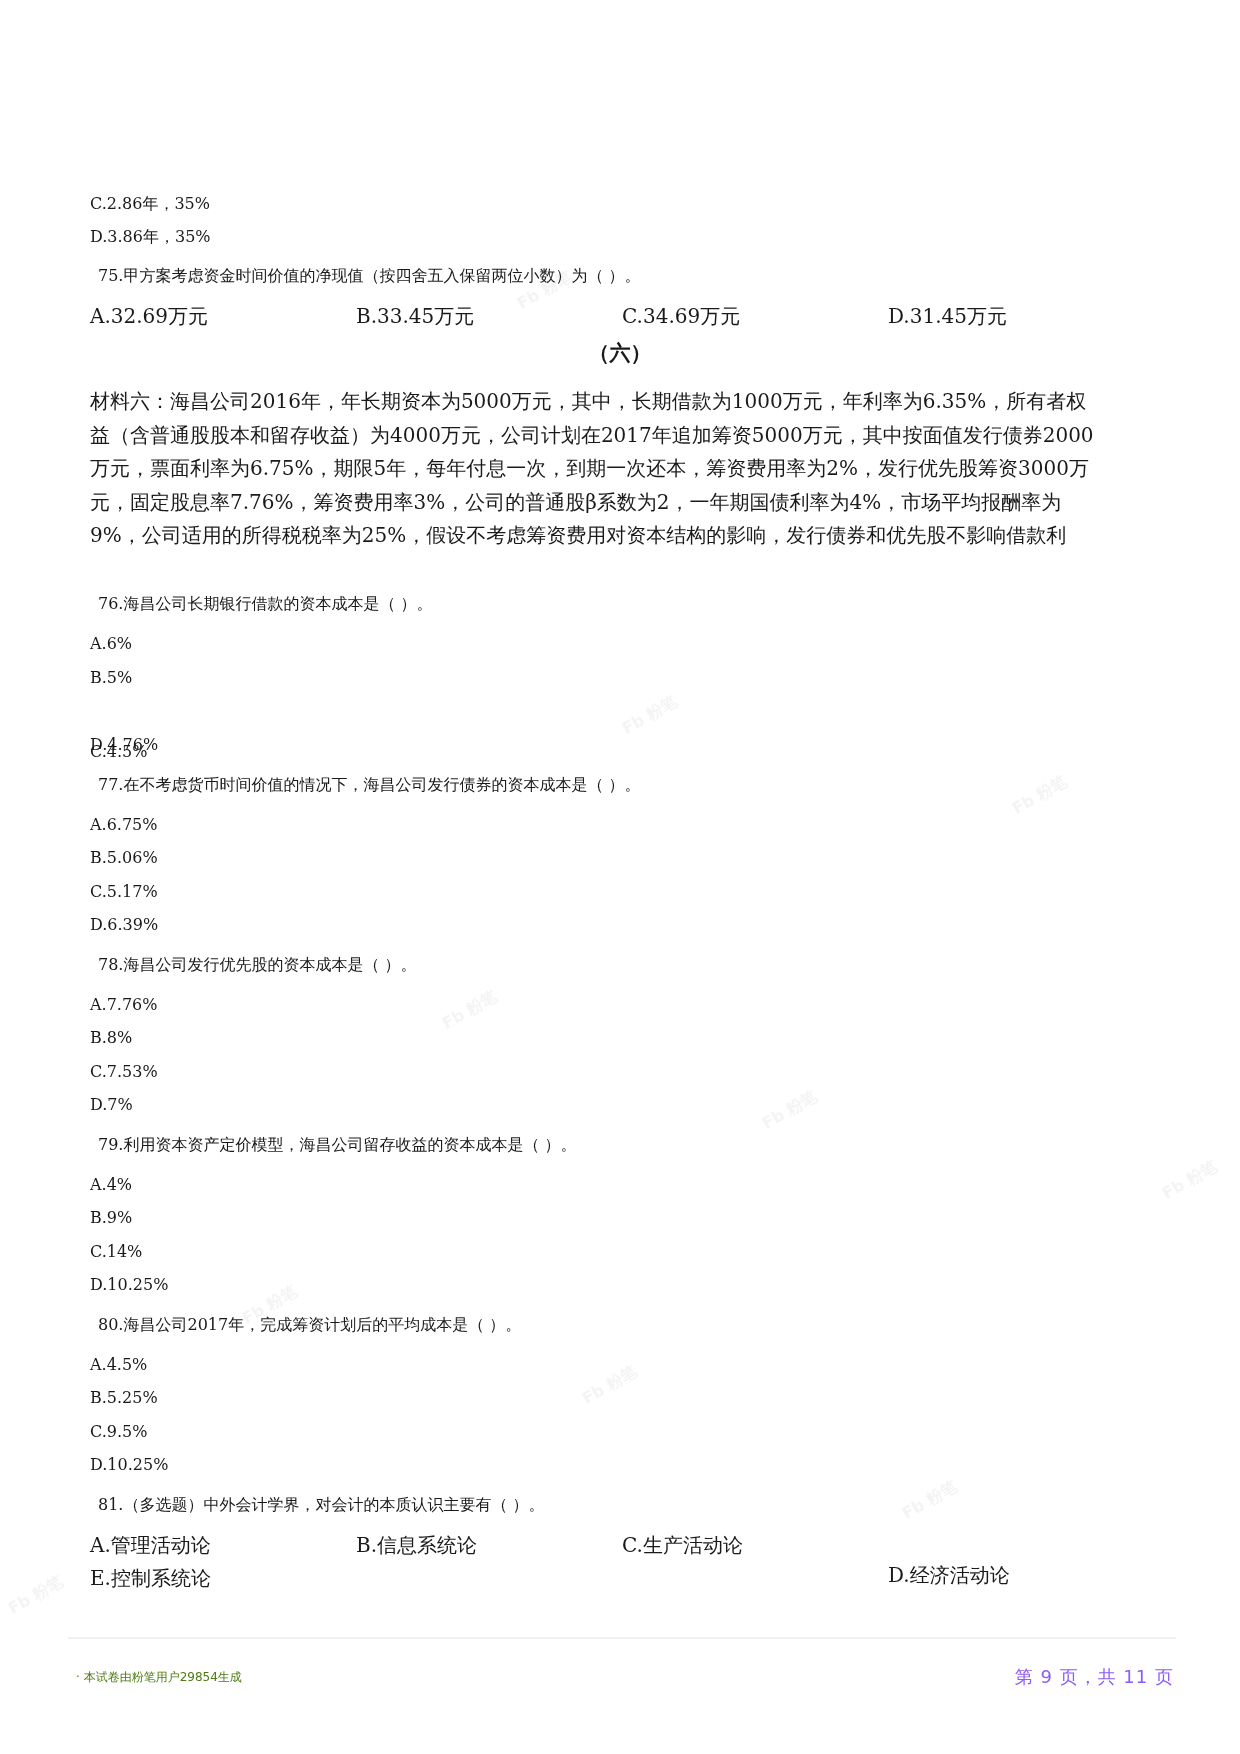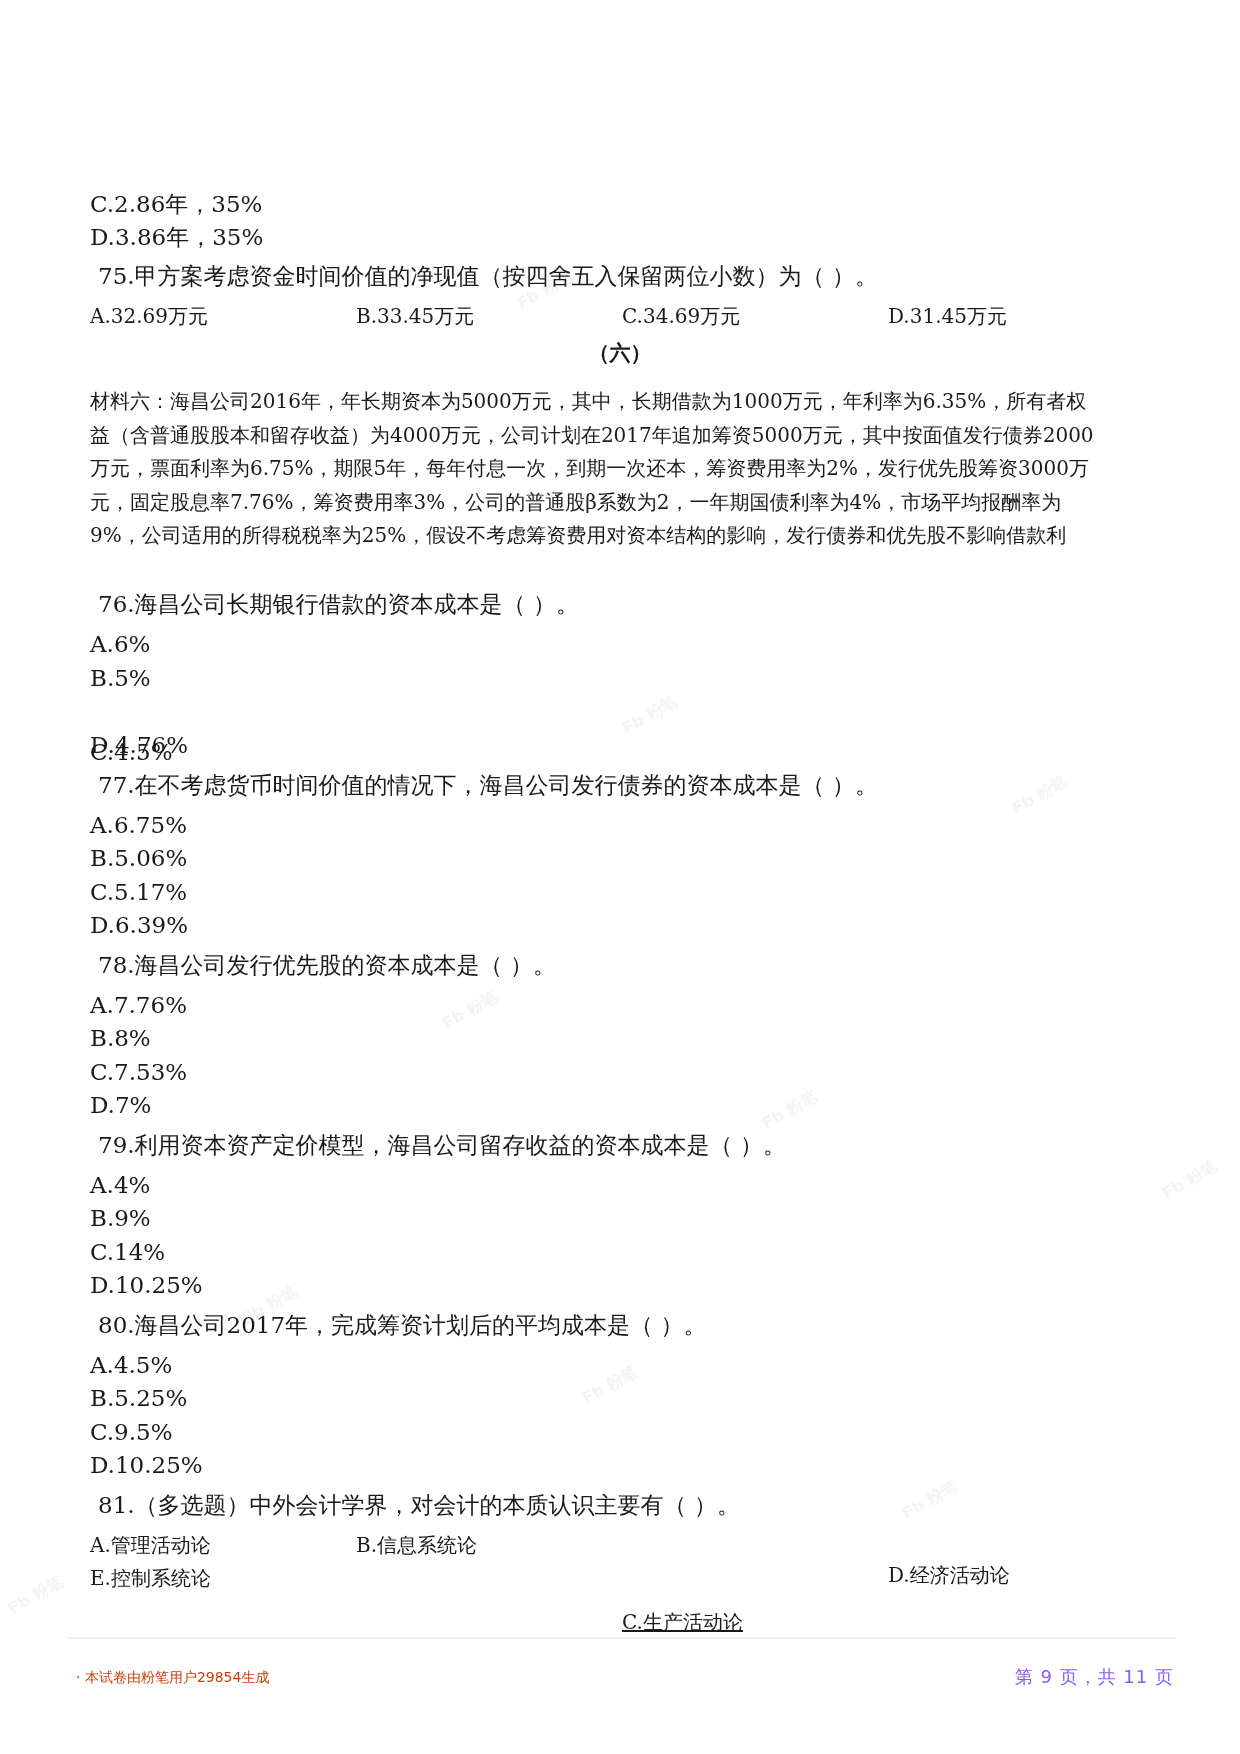--- a/index.html
+++ b/index.html
@@ -1,27 +1,27 @@
 <!DOCTYPE html>
 <html><head>
 <meta charset="utf-8">
 <style>
   html, body { margin: 0; padding: 0; background: #ffffff; }
   body { width: 1240px; height: 1754px; position: relative; overflow: hidden;
          font-family: "DejaVu Serif", "Liberation Serif", serif; color: #1a1a1a; }
-  .line { position: absolute; font-size: 23px; line-height: 24px; white-space: nowrap; }
+  .line { position: absolute; font-size: 16px; line-height: 24px; white-space: nowrap; }
   .q { left: 58px; margin-left: 40px; }
   .opt { left: 90px; }
   .section-title { position: absolute; left: 0; width: 1240px; text-align: center; top: 340px;
                    font-size: 21px; font-weight: bold; line-height: 26px; font-family: "DejaVu Sans", sans-serif; }
   .material { position: absolute; left: 90px; top: 385px; width: 1080px; font-size: 20px; line-height: 33.5px; }
   .material p { margin: 0; white-space: nowrap; }
   .row4 .cell { position: absolute; font-size: 20px; line-height: 24px; white-space: nowrap; }
   .footer-rule { position: absolute; left: 68px; top: 1637px; width: 1108px; height: 2px; background: #f0f1f4; }
-  .footer-left { position: absolute; left: 76px; top: 1666px; font-size: 14px; line-height: 22px; color: #c2410c;
+  .footer-left { position: absolute; left: 76px; top: 1666px; font-size: 12px; line-height: 22px; color: #4d7c0f;
                  font-family: "DejaVu Sans", sans-serif; white-space: nowrap; }
   .footer-right { position: absolute; right: 66px; top: 1666px; font-size: 18px; line-height: 22px; color: #8b5cf6;
                   font-family: "DejaVu Sans", sans-serif; white-space: nowrap; letter-spacing: 1px; }
   .wm { position: absolute; font-family: "DejaVu Sans", sans-serif; font-weight: bold; font-size: 16px;
         color: #f4f4f4; transform: rotate(-30deg); white-space: nowrap; }
 </style>
 </head>
 <body>
 
 <div class="wm" style="left:515px; top:280px;">Fb 粉笔</div>
@@ -83,20 +83,20 @@
 <div class="line q" style="top:1313px;">80.海昌公司2017年，完成筹资计划后的平均成本是（   ）。</div>
 <div class="line opt" style="top:1353px;text-align:right;">A.4.5%</div>
 <div class="line opt" style="top:1386px;">B.5.25%</div>
 <div class="line opt" style="top:1420px;">C.9.5%</div>
 <div class="line opt" style="top:1453px;">D.10.25%</div>
 
 <div class="line q" style="top:1493px;">81.（多选题）中外会计学界，对会计的本质认识主要有（   ）。</div>
 <div class="row4">
   <div class="cell" style="left:90px; top:1533px;">A.管理活动论</div>
   <div class="cell" style="left:356px; top:1533px;">B.信息系统论</div>
-  <div class="cell" style="left:622px; top:1610px;text-decoration:underline;">C.生产活动论</div>
+  <div class="cell" style="left:622px; top:1533px;">C.生产活动论</div>
   <div class="cell" style="left:888px; top:1533px;margin-top:30px;">D.经济活动论</div>
   <div class="cell" style="left:90px; top:1566px;">E.控制系统论</div>
 </div>
 
 <div class="footer-rule"></div>
 <div class="footer-left">·  本试卷由粉笔用户29854生成</div>
 <div class="footer-right">第 9 页，共 11 页</div>
 
 </body></html>

